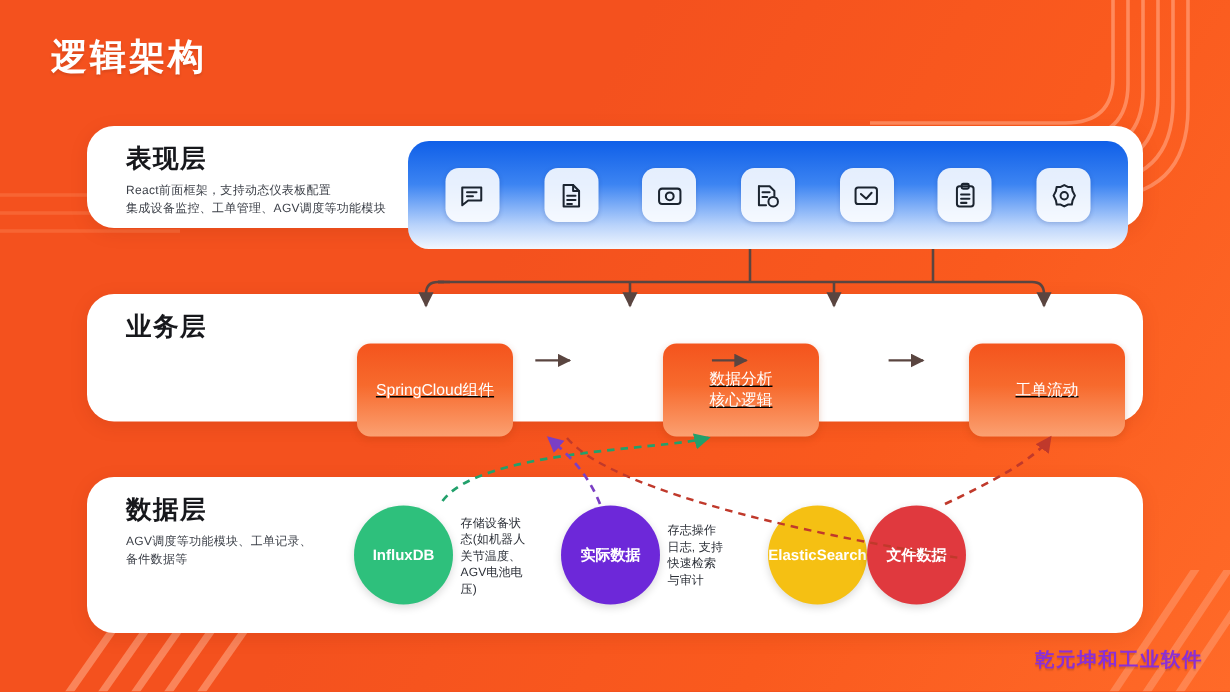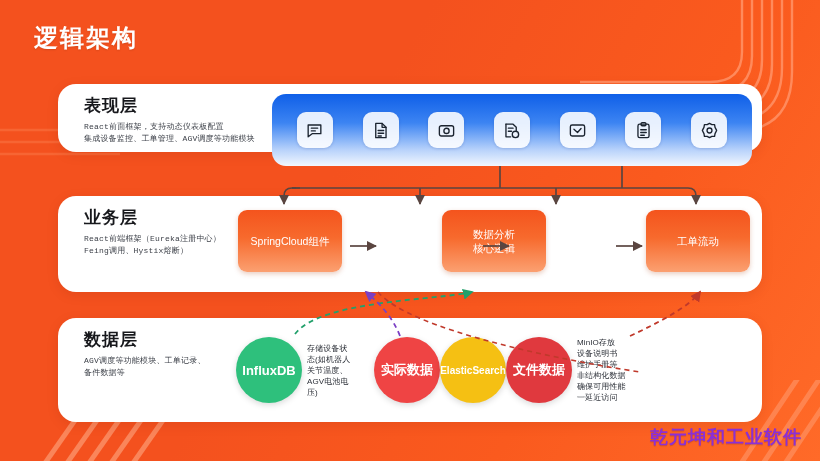--- a/index.html
+++ b/index.html
@@ -22,72 +22,72 @@
     color:#ffffff;font-weight:bold;font-size:24px;letter-spacing:2px;
     text-shadow:0 1px 2px rgba(0,0,0,.12);
   }
 
   .card{
     position:absolute;left:58px;right:58px;
     background:#ffffff;border-radius:18px;
     box-shadow:0 3px 12px rgba(120,30,0,.13);
   }
   #card-presentation{top:84px;height:68px;}
-  #card-business{top:196px;height:96px;}
+  #card-business{top:196px;height:85px;}
   #card-data{top:318px;height:104px;padding-left:14px;}
 
   .layer-head{position:absolute;left:26px;top:12px;width:200px;}
   .layer-title{font-size:17px;font-weight:bold;color:#17181c;letter-spacing:1px;line-height:20px;}
-  .layer-desc{margin-top:5px;font-size:8px;color:#3b3f47;line-height:12px;letter-spacing:.2px;white-space:pre-line;font-family:Liberation Mono, monospace;}
+  .layer-desc{margin-top:5px;font-size:8px;color:#3b3f47;line-height:12px;letter-spacing:.2px;white-space:pre-line;}
 
   
   .blue-panel{
     position:absolute;left:214px;right:10px;top:10px;height:72px;border-radius:14px;
     background:linear-gradient(180deg,#0f5fe8 0%,#3c84f2 40%,#b9d3fb 78%,#f2f7fe 100%);
     display:flex;align-items:center;justify-content:space-around;padding:0 10px;box-sizing:border-box;
   }
   .icon-tile{
     width:36px;height:36px;border-radius:9px;
     background:rgba(255,255,255,.88);
     display:flex;align-items:center;justify-content:center;
     box-shadow:0 1px 3px rgba(10,40,120,.18);
   }
   .icon-tile svg{display:block;}
 
   
-  .biz-row{position:absolute;left:180px;right:12px;top:14px;height:68px;display:flex;justify-content:space-between;}
+  .biz-row{position:absolute;left:180px;right:12px;top:30px;height:68px;display:flex;justify-content:space-between;align-items:center;text-decoration:underline;}
   .biz-box{
     width:104px;height:62px;border-radius:9px;
     background:linear-gradient(180deg,#f4541d 0%,#f76a2d 45%,#fba071 100%);
     color:#ffffff;font-size:10.5px;line-height:14px;font-weight:500;
     display:flex;align-items:center;justify-content:center;text-align:center;
     white-space:pre-line;box-shadow:0 2px 5px rgba(170,60,10,.25);
   }
   .biz-arrows{position:absolute;left:0;top:0;width:100%;height:100%;pointer-events:none;}
 
   
   .data-row{position:absolute;left:178px;right:6px;top:4px;height:96px;display:flex;align-items:center;}
   .db-circle{
     width:66px;height:66px;border-radius:50%;flex:0 0 auto;
     display:flex;align-items:center;justify-content:center;
-    color:#fff;font-size:13px;font-weight:bold;text-align:center;
+    color:#fff;font-size:10px;font-weight:bold;text-align:center;
     box-shadow:0 2px 6px rgba(0,0,0,.15);
   }
   .db-circle.small-label{font-size:10px;}
   .db-note{
     flex:0 0 auto;width:62px;font-size:8px;line-height:11px;color:#2c3038;
     white-space:pre-line;margin-left:5px;margin-right:5px;letter-spacing:.1px;
   }
   .db-note.wide{width:70px;}
 
   .connectors{position:absolute;left:0;top:0;width:820px;height:461px;pointer-events:none;}
 
   .brand{
     position:absolute;right:18px;bottom:12px;
-    color:#8b2fd6;font-size:18px;font-weight:bold;letter-spacing:1px;
+    color:#8b2fd6;font-size:13px;font-weight:bold;letter-spacing:1px;
     text-shadow:0 1px 1px rgba(0,0,0,.15);
   }
 </style>
 </head>
 <body>
 
 <div class="stage">
 
   <svg class="deco-arcs" viewBox="0 0 260 150">
     <g fill="none" stroke="#ff8a5c" stroke-width="2.4">
@@ -187,22 +187,20 @@
           <path d="M12 3l3 1.6h3.4L19 8l2 3.9L19 16l-.6 3.4H15L12 21l-3-1.6H5.6L5 16l-2-4.1L5 8l.6-3.4H9z"></path>
             <circle cx="12" cy="12" r="3.1"></circle>
         </svg>
       </div>
     </div>
   </div>
 
   <div class="card" id="card-business">
     <div class="layer-head">
       <div class="layer-title">业务层</div>
-      <div class="layer-desc">React前端框架（Eureka注册中心）
-Feing调用、Hystix熔断）</div>
     </div>
 
     <div class="biz-row">
       <div class="biz-box">SpringCloud组件</div>
       <div class="biz-box">数据分析
 核心逻辑</div>
       <div class="biz-box">工单流动</div>
     </div>
 
     <svg class="biz-arrows" viewBox="0 0 704 96">
@@ -227,31 +225,29 @@
     </div>
 
     <div class="data-row">
       <div class="db-circle" id="c-influx" style="background: rgb(46, 192, 124);">InfluxDB</div>
       <div class="db-note">存储设备状
 态(如机器人
 关节温度、
 AGV电池电
 压)</div>
 
-      <div class="db-circle" id="c-actual" style="background: #ef4444;">实际数据</div>
+      <div class="db-circle" id="c-actual" style="background: #6d28d9;">实际数据</div>
+      <div class="db-note">存志操作
+日志, 支持
+快速检索
+与审计</div>
 
       <div class="db-circle small-label" id="c-es" style="background: rgb(245, 192, 19);">ElasticSearch</div>
 
       <div class="db-circle" id="c-file" style="background: rgb(224, 57, 62);">文件数据</div>
-      <div class="db-note wide">MinIO存放
-设备说明书
-维护手册等
-非结构化数据
-确保可用性能
-一延近访问</div>
     </div>
   </div>
 
   <svg class="connectors" viewBox="0 0 820 461">
     <defs>
       <marker id="ah2" markerWidth="7" markerHeight="7" refX="5.4" refY="3" orient="auto">
         <path d="M0,0 L6,3 L0,6 z" fill="#5a4540"></path>
       </marker>
       <marker id="ah-green" markerWidth="7" markerHeight="7" refX="5" refY="3" orient="auto">
         <path d="M0,0 L6,3 L0,6 z" fill="#22a06b"></path>

